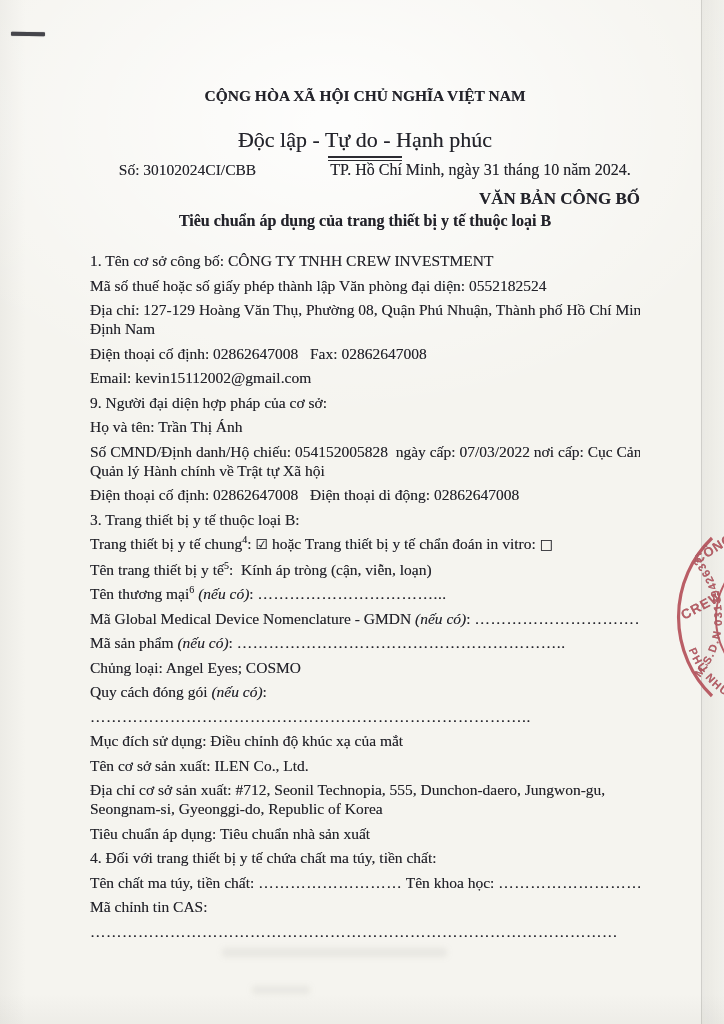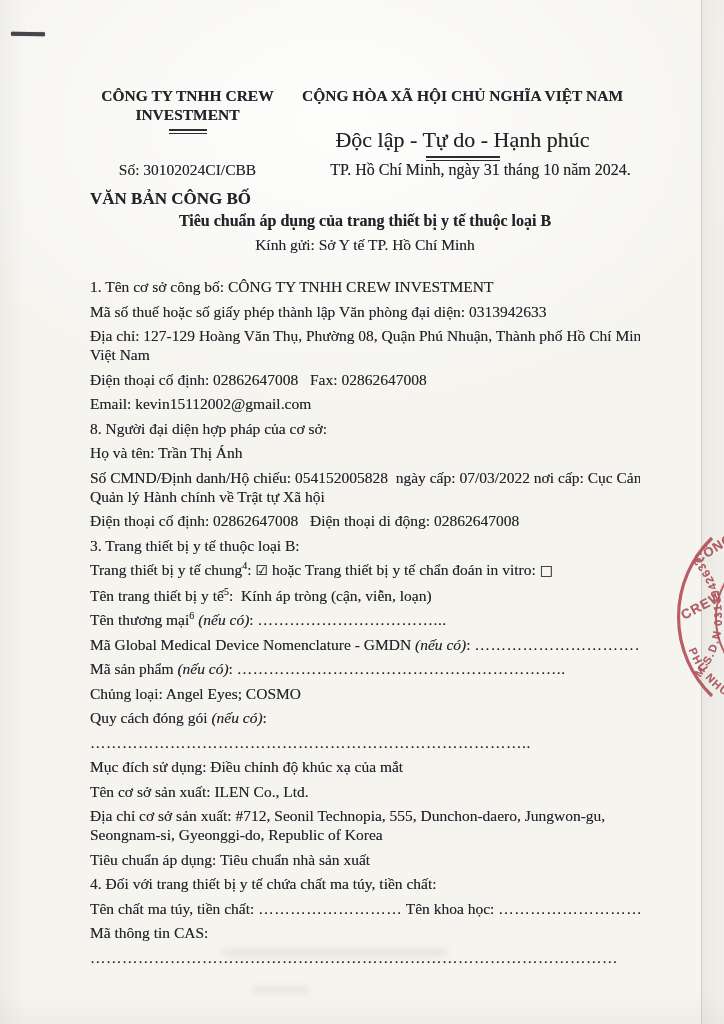--- a/index.html
+++ b/index.html
@@ -28,21 +28,21 @@
   .hdr-right{flex:1;text-align:center;}
   .nat1{font-weight:bold;font-size:15.5px;line-height:19px;}
   .nat2{font-weight:normal;font-size:22px;line-height:22px;margin-top:24px;}
   .dash{height:2px;border-top:2px solid #2b2b31;border-bottom:1.5px solid #2b2b31;margin:5px auto 0;}
   .dash-sm{width:38px;}
   .dash-lg{width:74px;}
   .numrow{display:flex;align-items:baseline;}
   .num{flex:0 0 195px;text-align:center;font-size:15.5px;}
   .pdate{flex:1;text-align:center;font-size:16px;transform:translateX(18px);}
   
-  .title1{margin-top:9px;text-align:left;font-weight:bold;font-size:17px;line-height:22px;}
+  .title1{margin-top:9px;text-align:right;font-weight:bold;font-size:17px;line-height:22px;}
   .title2{text-align:center;font-weight:bold;font-size:16px;line-height:21px;}
   .recipient{text-align:center;font-size:15.5px;line-height:24px;margin-top:2px;}
   
   .bd{margin-top:20px;font-size:15.5px;}
   .ln{line-height:19px;margin:0 0 5.5px;white-space:nowrap;overflow:hidden;}
   .wrap2{white-space:normal;}
   .wline{line-height:19px;white-space:nowrap;overflow:hidden;}
   .it{font-style:italic;}
   sup{font-size:10px;line-height:0;}
   .cb{font-family:"DejaVu Sans",sans-serif;font-size:14px;}
@@ -57,53 +57,47 @@
 </head>
 <body>
 
 <div class="page">
   <div class="corner-mark"></div>
   <div class="crease"></div>
 
   <div class="content">
 
     <div class="hdr">
-      <div class="hdr-left">
-        <div>CÔNG TY TNHH CREW</div>
-        <div>INVESTMENT</div>
-        <div class="dash dash-sm"></div>
-      </div>
       <div class="hdr-right">
         <div class="nat1">CỘNG HÒA XÃ HỘI CHỦ NGHĨA VIỆT NAM</div>
         <div class="nat2">Độc lập - Tự do - Hạnh phúc</div>
         <div class="dash dash-lg"></div>
       </div>
     </div>
 
     <div class="numrow">
       <div class="num">Số: 30102024CI/CBB</div>
       <div class="pdate">TP. Hồ Chí Minh, ngày 31 tháng 10 năm 2024.</div>
     </div>
 
     <div class="title1">VĂN BẢN CÔNG BỐ</div>
     <div class="title2">Tiêu chuẩn áp dụng của trang thiết bị y tế thuộc loại B</div>
-    <div class="recipient">Kính gửi: Sở Y tế TP. Hồ Chí Minh</div>
 
     <div class="bd">
 
       <div class="ln">1. Tên cơ sở công bố: CÔNG TY TNHH CREW INVESTMENT</div>
-      <div class="ln">Mã số thuế hoặc số giấy phép thành lập Văn phòng đại diện: 0313942633</div>
+      <div class="ln">Mã số thuế hoặc số giấy phép thành lập Văn phòng đại diện: 0552182524</div>
       <div class="ln wrap2">
         <div class="wline">Địa chỉ: 127-129 Hoàng Văn Thụ, Phường 08, Quận Phú Nhuận, Thành phố Hồ Chí Minh,</div>
-        <div class="wline">Việt Nam</div>
+        <div class="wline">Định Nam</div>
       </div>
       <div class="ln">Điện thoại cố định: 02862647008 &nbsp; Fax: 02862647008</div>
       <div class="ln">Email: kevin15112002@gmail.com</div>
 
-      <div class="ln">8. Người đại diện hợp pháp của cơ sở:</div>
+      <div class="ln">9. Người đại diện hợp pháp của cơ sở:</div>
       <div class="ln">Họ và tên: Trần Thị Ánh</div>
       <div class="ln wrap2">
         <div class="wline">Số CMND/Định danh/Hộ chiếu: 054152005828 &nbsp;ngày cấp: 07/03/2022 nơi cấp: Cục Cảnh sát</div>
         <div class="wline">Quản lý Hành chính về Trật tự Xã hội</div>
       </div>
       <div class="ln">Điện thoại cố định: 02862647008 &nbsp; Điện thoại di động: 02862647008</div>
 
       <div class="ln">3. Trang thiết bị y tế thuộc loại B:</div>
       <div class="ln">
         <span>Trang thiết bị y tế chung</span><sup>4</sup><span>: </span><span class="cb">☑</span><span> hoặc Trang thiết bị y tế chẩn đoán in vitro: </span><span class="cb">□</span>
@@ -130,21 +124,21 @@
       <div class="ln wrap2">
         <div class="wline">Địa chỉ cơ sở sản xuất: #712, Seonil Technopia, 555, Dunchon-daero, Jungwon-gu,</div>
         <div class="wline">Seongnam-si, Gyeonggi-do, Republic of Korea</div>
       </div>
       <div class="ln">Tiêu chuẩn áp dụng: Tiêu chuẩn nhà sản xuất</div>
 
       <div class="ln">4. Đối với trang thiết bị y tế chứa chất ma túy, tiền chất:</div>
       <div class="ln">
         <span>Tên chất ma túy, tiền chất: </span><span class="dots">………………………</span><span> Tên khoa học: </span><span class="dots">…………………………….</span>
       </div>
-      <div class="ln">Mã thông tin CAS:</div>
+      <div class="ln">Mã chỉnh tin CAS:</div>
       <div class="ln dots">………………………………………………………………………………………</div>
     </div>
   </div>
 
   <svg class="stamp" viewBox="0 0 90 220" width="90" height="220" aria-hidden="true">
     <g fill="none" stroke="#b24a54">
       <path d="M 62 40 A 110 110 0 0 0 62 198" stroke-width="3.2"></path>
       <path d="M 82 74 A 74 74 0 0 0 82 166" stroke-width="2"></path>
     </g>
     <defs>

